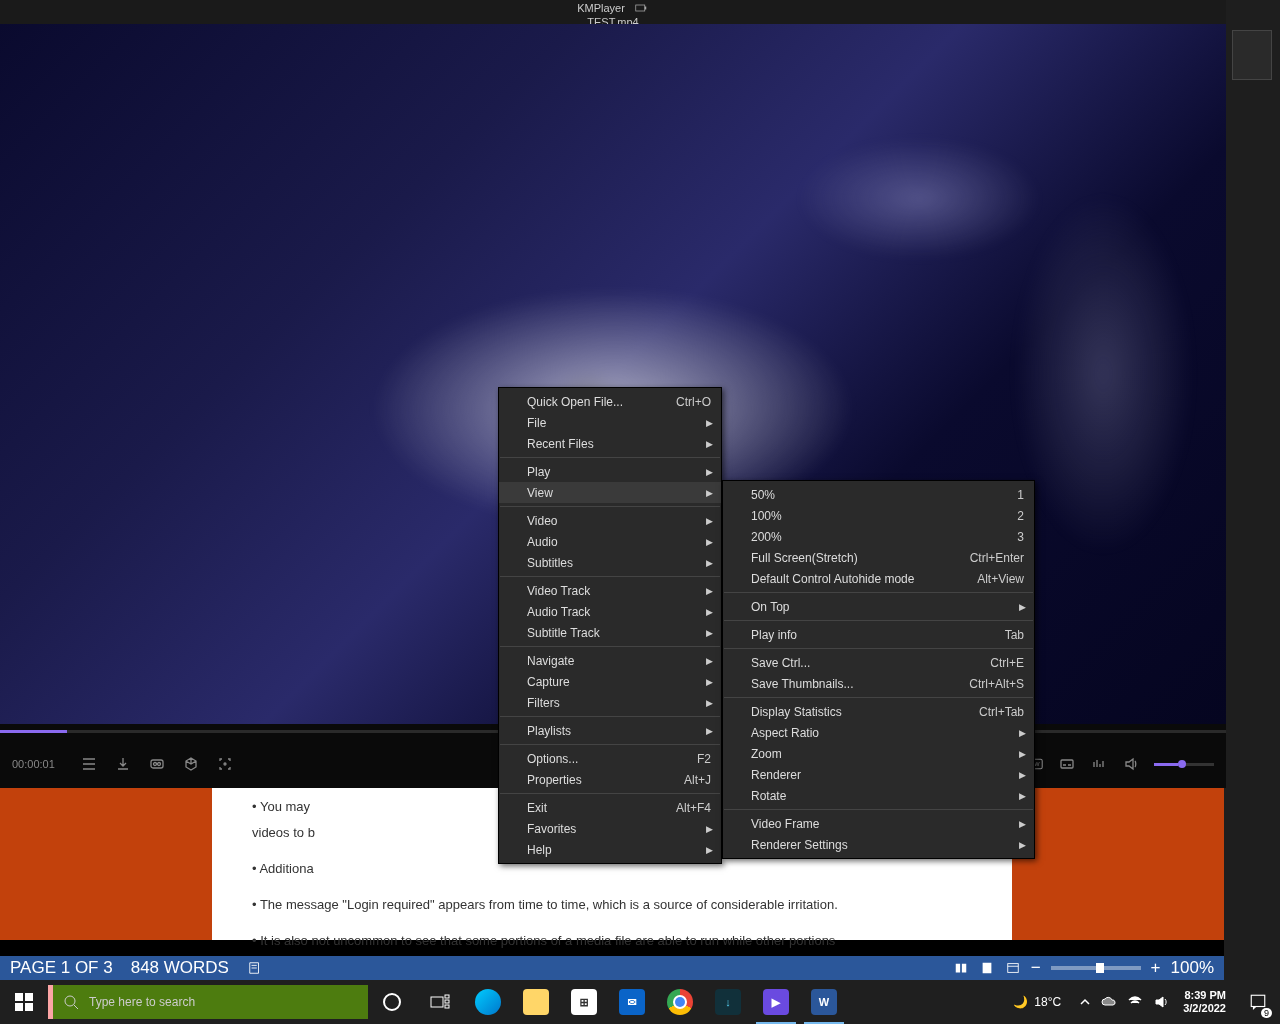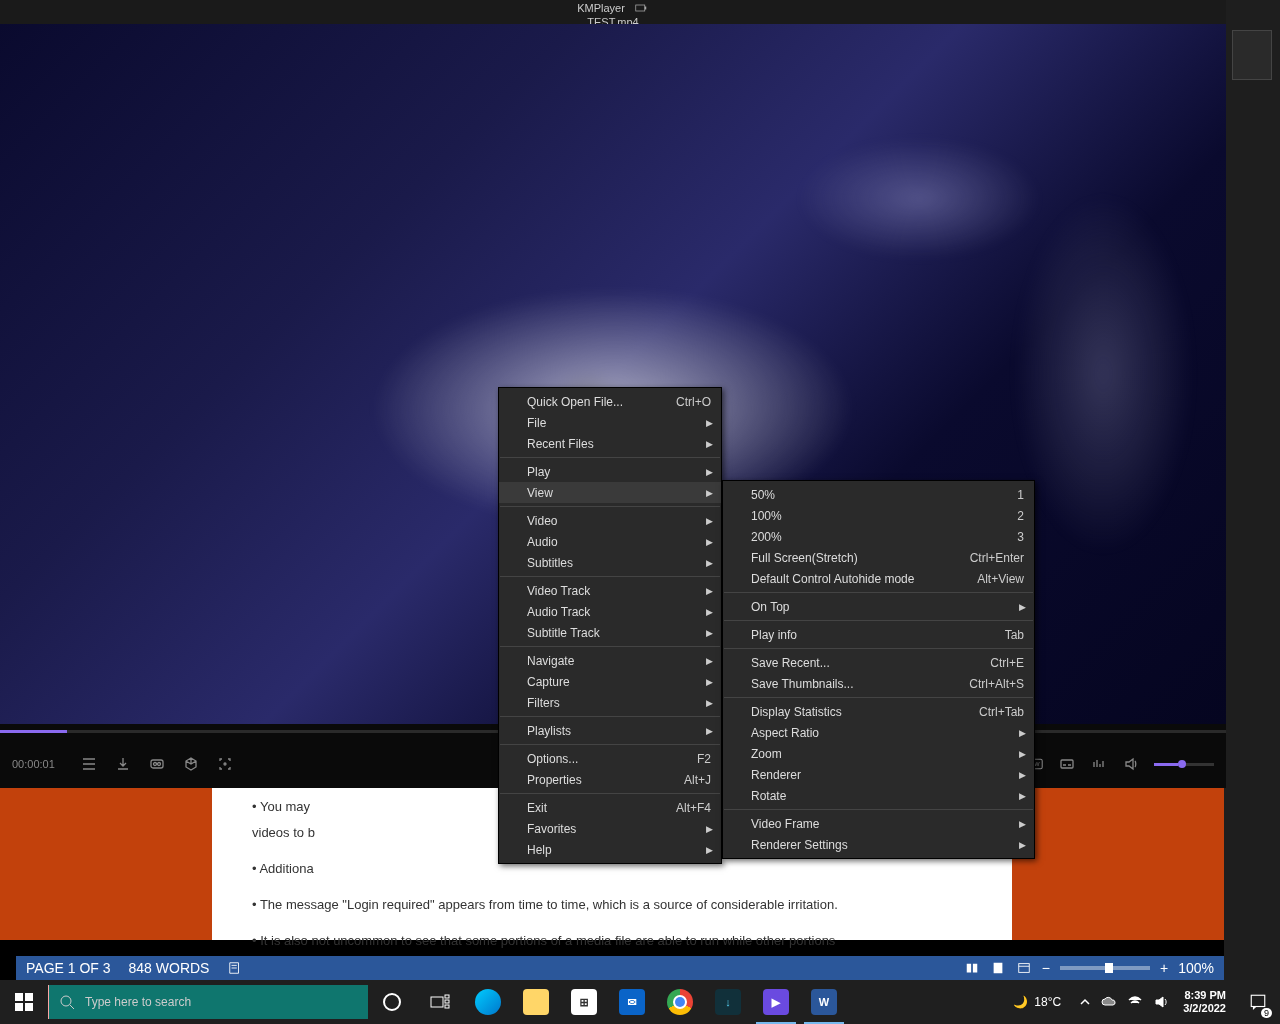--- a/index.html
+++ b/index.html
@@ -49,37 +49,37 @@
 .ctx-shortcut { color: #ccc; font-size: 12px; }
 .ctx-arrow { position: absolute; right: 8px; font-size: 9px; color: #ccc; }
 .ctx-sep { height: 1px; background: #444; margin: 3px 1px; }
 
 
 .word-bg { position: absolute; top: 788px; left: 0; right: 56px; bottom: 84px; background: #c2410c; }
 .word-page { background: #fff; margin: 0 auto; width: 800px; height: 100%; padding: 8px 40px; color: #333; font-size: 13px; line-height: 1.7; }
 .word-page p { margin-bottom: 4px; }
 
 
-.word-status { position: absolute; left: 0; right: 56px; bottom: 44px; height: 24px; background: #2b579a; color: #fff; font-size: 14px; display: flex; align-items: center; padding: 0 10px; margin-left: 16px; }
+.word-status { position: absolute; left: 0; right: 56px; bottom: 44px; height: 24px; background: #2b579a; color: #fff; font-size: 17px; display: flex; align-items: center; padding: 0 10px; }
 .word-status .ws-left { display: flex; gap: 18px; align-items: center; }
 .word-status .ws-right { margin-left: auto; display: flex; gap: 10px; align-items: center; }
 .ws-icon { width: 16px; height: 16px; display: inline-flex; align-items: center; justify-content: center; }
 .ws-icon svg { width: 14px; height: 14px; fill: #fff; }
 .ws-zoom-slider { width: 90px; height: 4px; background: rgba(255,255,255,0.4); position: relative; }
 .ws-zoom-thumb { position: absolute; left: 50%; top: -3px; width: 8px; height: 10px; background: #fff; }
 
 
 .right-sidebar { position: absolute; right: 0; top: 0; width: 56px; bottom: 44px; background: #1e1e1e; }
 .right-sidebar .thumb { margin: 30px auto; width: 40px; height: 50px; background: #2a2a2a; border: 1px solid #444; }
 
 
 .taskbar { position: absolute; left: 0; right: 0; bottom: 0; height: 44px; background: #1f1f1f; display: flex; align-items: center; color: #fff; font-size: 12px; }
 .tb-start { width: 48px; height: 44px; display: flex; align-items: center; justify-content: center; cursor: pointer; }
 .tb-start svg { width: 18px; height: 18px; fill: #fff; }
-.tb-search { flex: 0 0 320px; height: 34px; background: #0f766e; display: flex; align-items: center; padding: 0 10px; color: #ccc; gap: 10px; border-left: 1px solid #fca5a5; }
+.tb-search { flex: 0 0 320px; height: 34px; background: #4d7c0f; display: flex; align-items: center; padding: 0 10px; color: #ccc; gap: 10px; border-left: 5px solid #fca5a5; }
 .tb-search svg { width: 16px; height: 16px; stroke: #ccc; fill: none; }
 .tb-icons { display: flex; align-items: center; height: 100%; }
 .tb-icon { width: 48px; height: 44px; display: flex; align-items: center; justify-content: center; cursor: pointer; position: relative; }
 .tb-icon.active::after { content: ""; position: absolute; bottom: 0; left: 4px; right: 4px; height: 2px; background: #76b9ed; }
 .tb-icon .app { width: 26px; height: 26px; border-radius: 4px; display: flex; align-items: center; justify-content: center; font-size: 11px; font-weight: bold; }
 .tb-tray { margin-left: auto; display: flex; align-items: center; gap: 8px; padding-right: 4px; height: 100%; }
 .tb-weather { display: flex; align-items: center; gap: 6px; font-size: 12px; padding: 0 8px; }
 .tb-sys { display: flex; gap: 10px; align-items: center; }
 .tb-ico { width: 16px; height: 16px; }
 .tb-ico svg { width: 16px; height: 16px; fill: #fff; stroke: #fff; }
@@ -367,21 +367,21 @@
       <span class="ctx-label">On Top</span>
       <span class="ctx-arrow">▶</span>
     </div>
     <div class="ctx-sep"></div>
     <div class="ctx-item">
       <span class="ctx-label">Play info</span>
       <span class="ctx-shortcut">Tab</span>
     </div>
     <div class="ctx-sep"></div>
     <div class="ctx-item">
-      <span class="ctx-label">Save Recent...</span>
+      <span class="ctx-label">Save Ctrl...</span>
       <span class="ctx-shortcut">Ctrl+E</span>
     </div>
     <div class="ctx-item">
       <span class="ctx-label">Save Thumbnails...</span>
       <span class="ctx-shortcut">Ctrl+Alt+S</span>
     </div>
     <div class="ctx-sep"></div>
     <div class="ctx-item">
       <span class="ctx-label">Display Statistics</span>
       <span class="ctx-shortcut">Ctrl+Tab</span>

